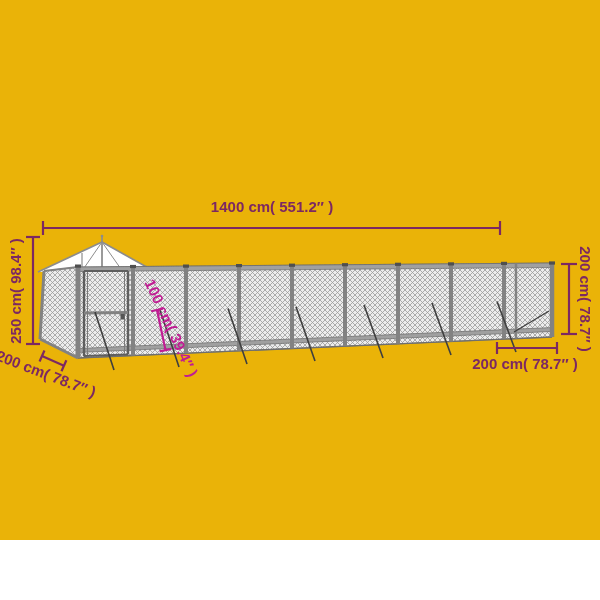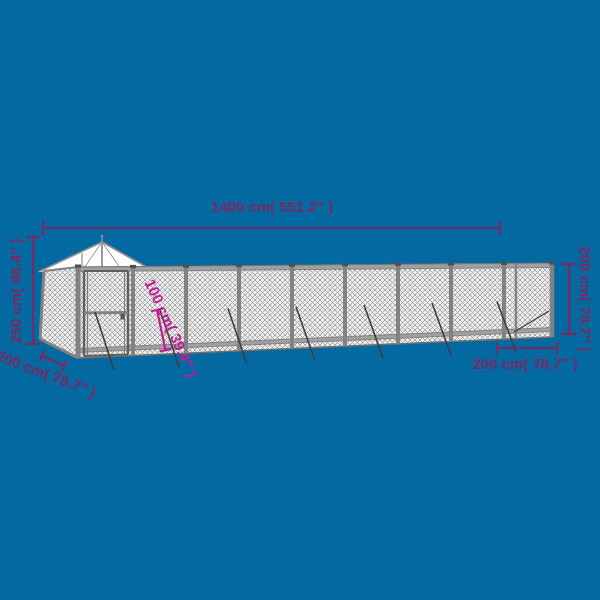--- a/index.html
+++ b/index.html
@@ -5,23 +5,23 @@
   html, body {
     margin: 0;
     padding: 0;
     width: 600px;
     height: 600px;
     background: #ffffff;
     font-family: "Liberation Sans", sans-serif;
   }
   .stage {
     width: 600px;
-    height: 600px;
+    height: 540px;
     position: relative;
-    background: #0369a1;
+    background: #eab308;
   }
   svg { display: block; }
   .dim-text {
     font-family: "Liberation Sans", sans-serif;
     font-size: 15px;
     font-weight: bold;
     fill: #7c2862;
   }
   .dim-text-hl {
     font-family: "Liberation Sans", sans-serif;

